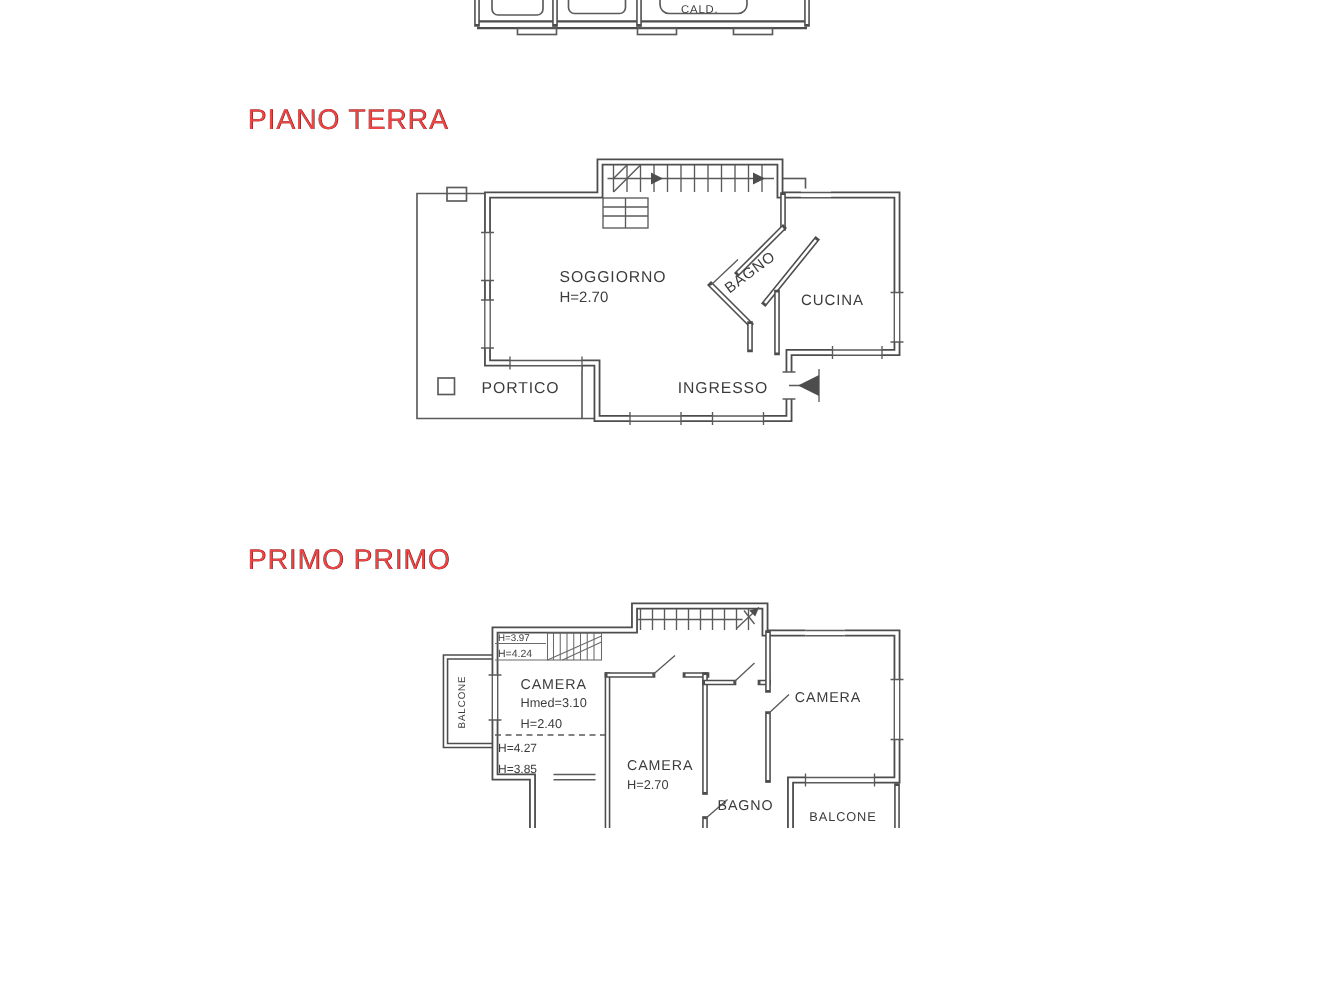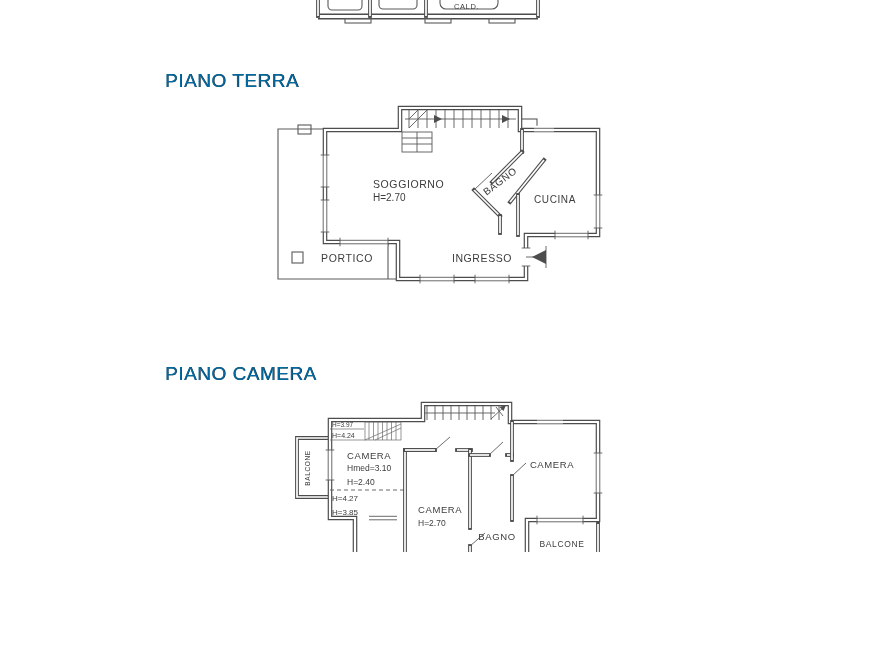--- a/index.html
+++ b/index.html
@@ -1,19 +1,19 @@
 <!DOCTYPE html>
 <html><head>
 <meta charset="utf-8">
 <style>
   *{box-sizing:border-box;margin:0;padding:0}
   html,body{background:#ffffff}
   body{font-family:"Liberation Sans",sans-serif}
   .canvas{position:relative;width:893px;height:552px;background:#ffffff;overflow:hidden}
-  .floor-heading{position:absolute;font-size:19px;color:#0369a1;letter-spacing:.5px;
+  .floor-heading{position:absolute;font-size:19px;color:#ef4444;letter-spacing:.5px;
                  text-shadow:.35px 0 0 #262626;white-space:nowrap}
   svg{position:absolute;display:block}
   svg text{font-family:"Liberation Sans",sans-serif;fill:#3c3c3c}
   .thin{fill:none;stroke:#5a5a5a;stroke-width:1.1}
   .t{stroke:#5a5a5a;stroke-width:.9;fill:none}
   .t8{stroke:#6a6a6a;stroke-width:.7;fill:none}
   .wall{fill:#ffffff;stroke:#4d4d4d;stroke-width:4.6}
   .wallin{fill:none;stroke:#ffffff;stroke-width:2.2}
   .walld{fill:none;stroke:#4d4d4d;stroke-width:3.8;stroke-linecap:square}
   .wallw{fill:none;stroke:#ffffff;stroke-width:1.7;stroke-linecap:butt}
@@ -182,21 +182,21 @@
     </g>
 
     <text x="103" y="88" font-size="10.5" class="lbl">SOGGIORNO</text>
     <text x="103" y="101" font-size="10">H=2.70</text>
     <text transform="translate(232,84) rotate(-37)" text-anchor="middle" font-size="10" class="lbl">BAGNO</text>
     <text x="285" y="103" text-anchor="middle" font-size="10" class="lbl">CUCINA</text>
     <text x="212" y="162" text-anchor="middle" font-size="10.5" class="lbl">INGRESSO</text>
     <text x="77" y="162" text-anchor="middle" font-size="10.5" class="lbl">PORTICO</text>
   </svg>
 
-  <div class="floor-heading" style="left:165px;top:363px">PIANO CAMERA</div>
+  <div class="floor-heading" style="left:165px;top:363px">PRIMO PRIMO</div>
 
   <svg style="left:285px;top:398px" width="325" height="172" viewBox="0 0 325 172">
 
     <g>
       <path class="walld" d="M45,40 L12,40 L12,99 L45,99"></path>
       <path class="wallw" d="M45,40 L12,40 L12,99 L45,99"></path>
     </g>
     <g>
       <path class="walld" d="M242,126 L242,156 L313,156 L313,126"></path>
       <path class="wallw" d="M242,126 L242,156 L313,156 L313,126"></path>

